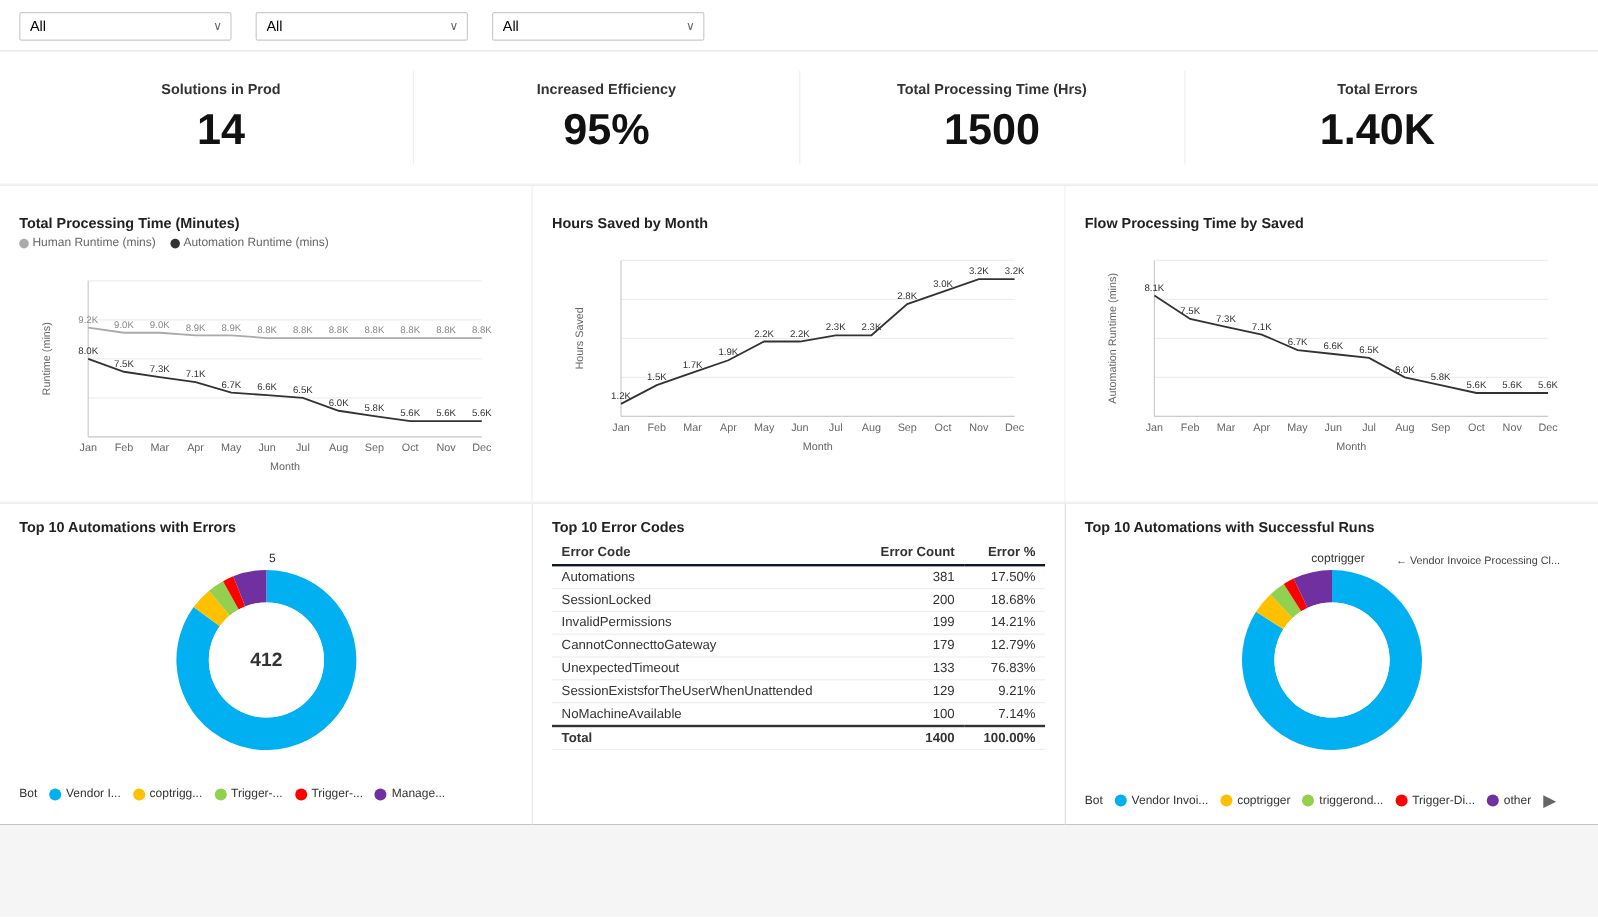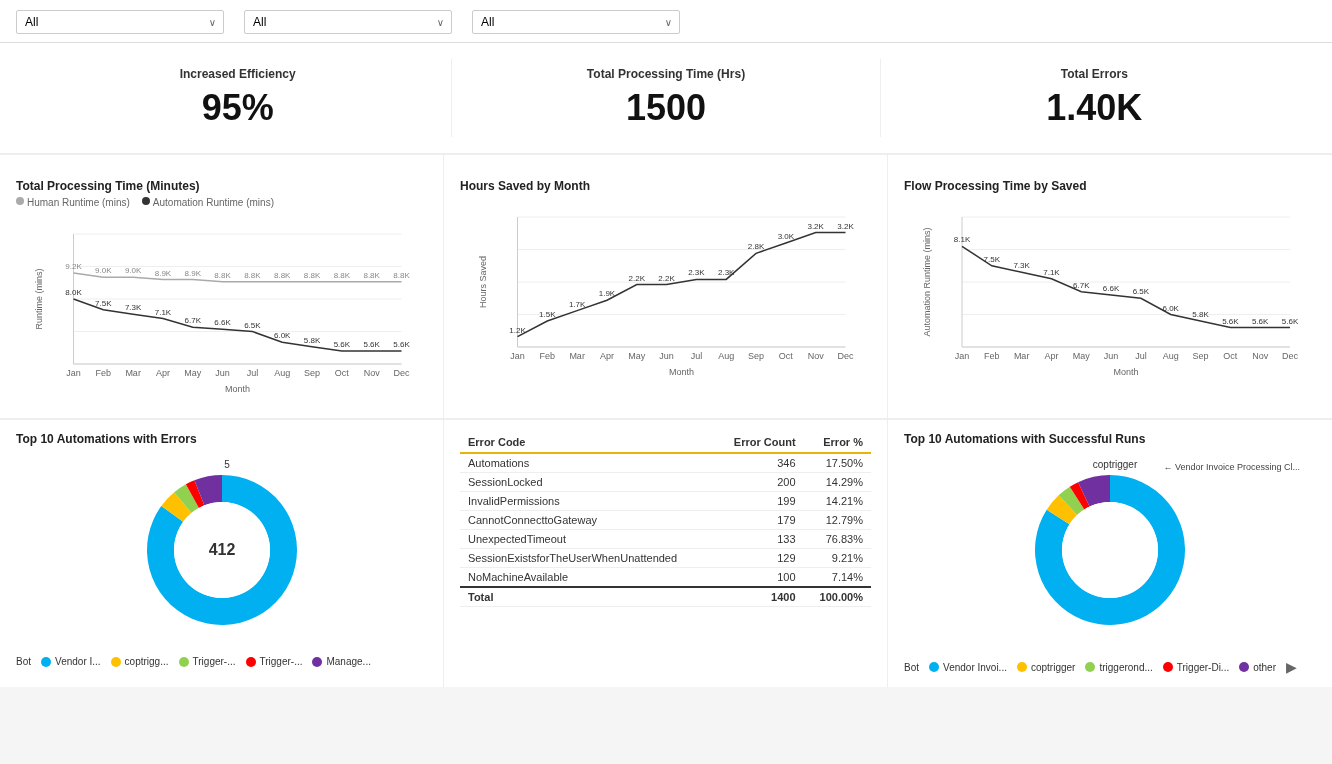--- a/index.html
+++ b/index.html
@@ -18,21 +18,21 @@
     }
     .filter-group { display: flex; flex-direction: column; gap: 2px; }
     .filter-label { font-size: 11px; color: #555; font-weight: 600; }
     .filter-select {
       border: 1px solid #ccc;
       border-radius: 2px;
       padding: 4px 28px 4px 8px;
       font-size: 12px;
       background: #fff;
       appearance: none;
-      width: 208px;
+      width: 177px;
       cursor: pointer;
       position: relative;
     }
     .filter-select-wrapper {
       position: relative;
       display: inline-block;
     }
     .filter-select-wrapper::after {
       content: '∨';
       position: absolute;
@@ -77,28 +77,28 @@
       border-bottom: 1px solid #eee;
       background: #fff;
     }
     .chart-panel:nth-child(3n) { border-right: none; }
 
     .chart-title { font-size: 12px; font-weight: 700; color: #222; margin-bottom: 4px; }
 
     
     .chart-legend { font-size: 10px; color: #666; margin-bottom: 6px; display: flex; gap: 12px; }
     .legend-dot { display: inline-block; width: 8px; height: 8px; border-radius: 50%; margin-right: 3px; }
-    .legend-item { display: flex; }
+    .legend-item { display: flex; align-items: center; }
 
     .line-chart-container { position: relative; width: 100%; height: 180px; }
     svg.line-chart { width: 100%; height: 100%; }
 
     
     .error-table { width: 100%; border-collapse: collapse; font-size: 11px; }
-    .error-table th { text-align: left; padding: 4px 8px; font-weight: 700; border-bottom: 2px solid #eab308; font-size: 11px; }
+    .error-table th { text-align: left; padding: 4px 8px; font-weight: 700; border-bottom: 2px solid #0f172a; font-size: 11px; }
     .error-table th.right { text-align: right; }
     .error-table td { padding: 3px 8px; border-bottom: 1px solid #eee; }
     .error-table td.right { text-align: right; }
     .error-table tr.total td { font-weight: 700; border-top: 2px solid #333; }
 
     .bottom-section {
       display: grid;
       grid-template-columns: 1fr 1fr 1fr;
       gap: 0;
       background: #0f172a;
@@ -166,20 +166,24 @@
       <div class="filter-select-wrapper">
         <select class="filter-select">
           <option>All</option>
         </select>
       </div>
     </div>
   </div>
 
   <div class="kpi-row">
 
+  <div class="kpi-item">
+    <div class="kpi-label">Solutions in Prod</div>
+    <div class="kpi-value">14</div>
+  </div>
       <div class="kpi-item">
     <div class="kpi-label">Increased Efficiency</div>
     <div class="kpi-value">95%</div>
   </div>
       <div class="kpi-item">
     <div class="kpi-label">Total Processing Time (Hrs)</div>
     <div class="kpi-value">1500</div>
   </div>
       <div class="kpi-item">
     <div class="kpi-label">Total Errors</div>
@@ -369,39 +373,40 @@
           <span style="display:flex;align-items:center;gap:2px;font-size:10px;color:#333">
     <span class="legend-swatch" style="background:#ff0000;"></span>Trigger-...
   </span>
           <span style="display:flex;align-items:center;gap:2px;font-size:10px;color:#333">
     <span class="legend-swatch" style="background:#7030a0;"></span>Manage...
   </span>
         </div>
     </div>
 
     <div class="bottom-panel">
+      <div class="chart-title">Top 10 Error Codes</div>
       <div class="table-scroll-wrapper" id="error-table-container">
           <table class="error-table">
   <thead>
     <tr>
       <th>Error Code</th>
       <th class="right">Error Count</th>
       <th class="right">Error %</th>
     </tr>
   </thead>
   <tbody>
               <tr>
     <td>Automations</td>
-    <td class="right">346</td>
+    <td class="right">381</td>
     <td class="right">17.50%</td>
   </tr>
               <tr>
     <td>SessionLocked</td>
     <td class="right">200</td>
-    <td class="right">14.29%</td>
+    <td class="right">18.68%</td>
   </tr>
               <tr>
     <td>InvalidPermissions</td>
     <td class="right">199</td>
     <td class="right">14.21%</td>
   </tr>
               <tr>
     <td>CannotConnecttoGateway</td>
     <td class="right">179</td>
     <td class="right">12.79%</td>

